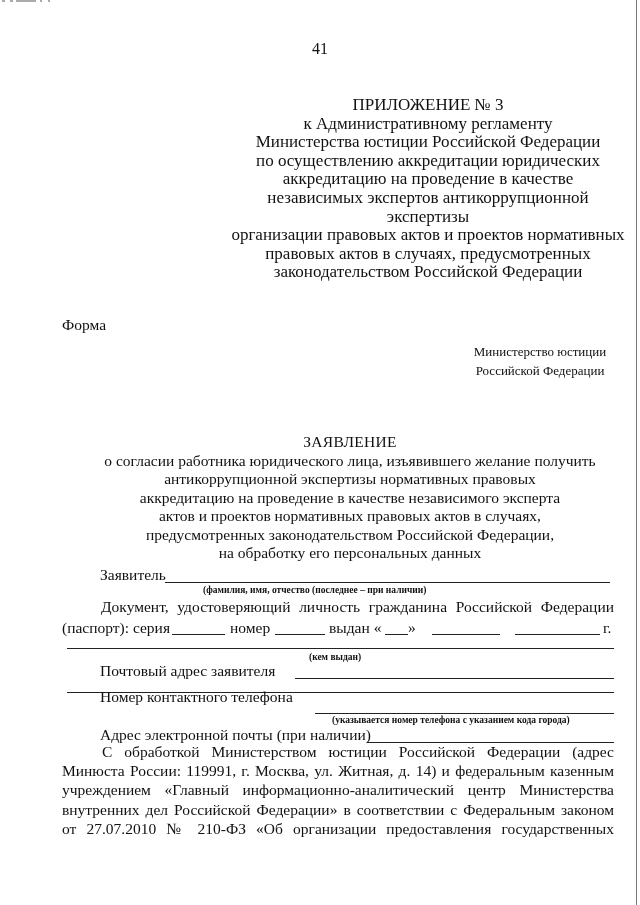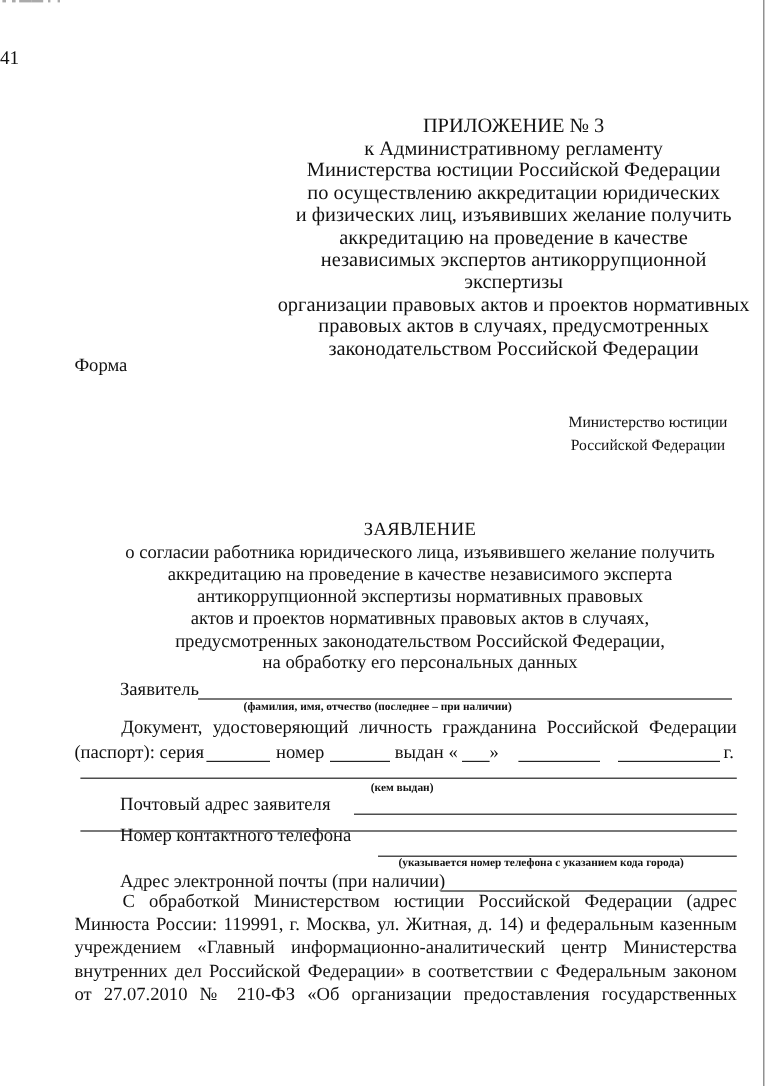--- a/index.html
+++ b/index.html
@@ -2,23 +2,23 @@
 <html><head>
 <meta charset="utf-8">
 <style>
   html, body { margin: 0; padding: 0; background: #ffffff; }
   body { width: 640px; height: 905px; position: relative; overflow: hidden;
          font-family: "Liberation Serif", "DejaVu Serif", serif; color: #111; }
   .abs { position: absolute; }
   .right-border { position: absolute; left: 636px; top: 0; width: 1px; height: 905px; background: #777; }
   .scan-marks { position: absolute; left: 2px; top: 0; height: 2px; width: 48px; }
   .scan-marks span { position: absolute; top: 0; height: 2px; background: #aaa; }
-  .page-num { left: 0; width: 640px; top: 40px; text-align: left; font-size: 16px; }
+  .page-num { left: 0; width: 640px; top: 40px; text-align: center; font-size: 16px; }
   .appendix { left: 228px; width: 400px; top: 96px; text-align: center; font-size: 17px; line-height: 18.6px; }
-  .forma { left: 62px; top: 296px; font-size: 15.5px; }
+  .forma { left: 62px; top: 316px; font-size: 15.5px; }
   .addressee { left: 450px; width: 180px; top: 342px; text-align: center; font-size: 13px; line-height: 19px; }
   .title { left: 60px; width: 580px; top: 410px; text-align: center; font-size: 15.5px; line-height: 18.5px; margin-top: 23px; }
   .title .t-head { letter-spacing: 0.3px; }
   .line { position: absolute; height: 1px; background: #222; }
   .txt { position: absolute; font-size: 15.5px; white-space: nowrap; }
   .small { position: absolute; font-size: 9.5px; font-weight: bold; white-space: nowrap; text-align: center; }
   .just { position: absolute; left: 62px; width: 552px; font-size: 15.5px; text-align: justify; text-align-last: justify; white-space: nowrap; }
   .para { position: absolute; left: 62px; width: 552px; font-size: 15.5px; line-height: 19.2px; }
   .para div { text-align: justify; text-align-last: justify; }
 </style>
@@ -35,40 +35,39 @@
 </div>
 <div class="right-border"></div>
 
 <div class="abs page-num">41</div>
 
 <div class="abs appendix">
   <div>ПРИЛОЖЕНИЕ № 3</div>
   <div>к Административному регламенту</div>
   <div>Министерства юстиции Российской Федерации</div>
   <div>по осуществлению аккредитации юридических</div>
-  <div>и физических лиц, изъявивших желание получить</div>
   <div>аккредитацию на проведение в качестве</div>
   <div>независимых экспертов антикоррупционной экспертизы</div>
   <div>организации правовых актов и проектов нормативных</div>
   <div>правовых актов в случаях, предусмотренных</div>
   <div>законодательством Российской Федерации</div>
 </div>
 
 <div class="abs forma">Форма</div>
 
 <div class="abs addressee">
   <div>Министерство юстиции</div>
   <div>Российской Федерации</div>
 </div>
 
 <div class="abs title">
   <div class="t-head">ЗАЯВЛЕНИЕ</div>
   <div>о согласии работника юридического лица, изъявившего желание получить</div>
+  <div>антикоррупционной экспертизы нормативных правовых</div>
   <div>аккредитацию на проведение в качестве независимого эксперта</div>
-  <div>антикоррупционной экспертизы нормативных правовых</div>
   <div>актов и проектов нормативных правовых актов в случаях,</div>
   <div>предусмотренных законодательством Российской Федерации,</div>
   <div>на обработку его персональных данных</div>
 </div>
 
 <div class="txt" style="left:100px;top:566px">Заявитель</div>
 <div class="line" style="left:165px;top:582px;width:445px"></div>
 <div class="small" style="left:203px;top:585px">(фамилия, имя, отчество (последнее – при наличии)</div>
 
 <div class="just" style="top:598px;left:101px;width:513px">

